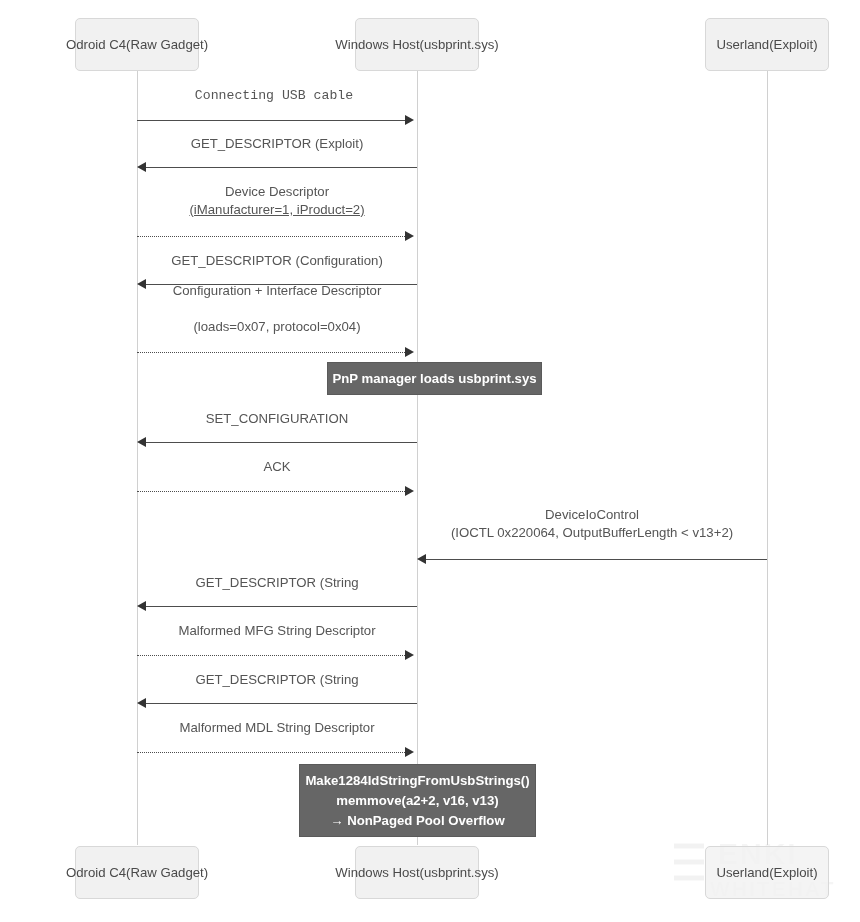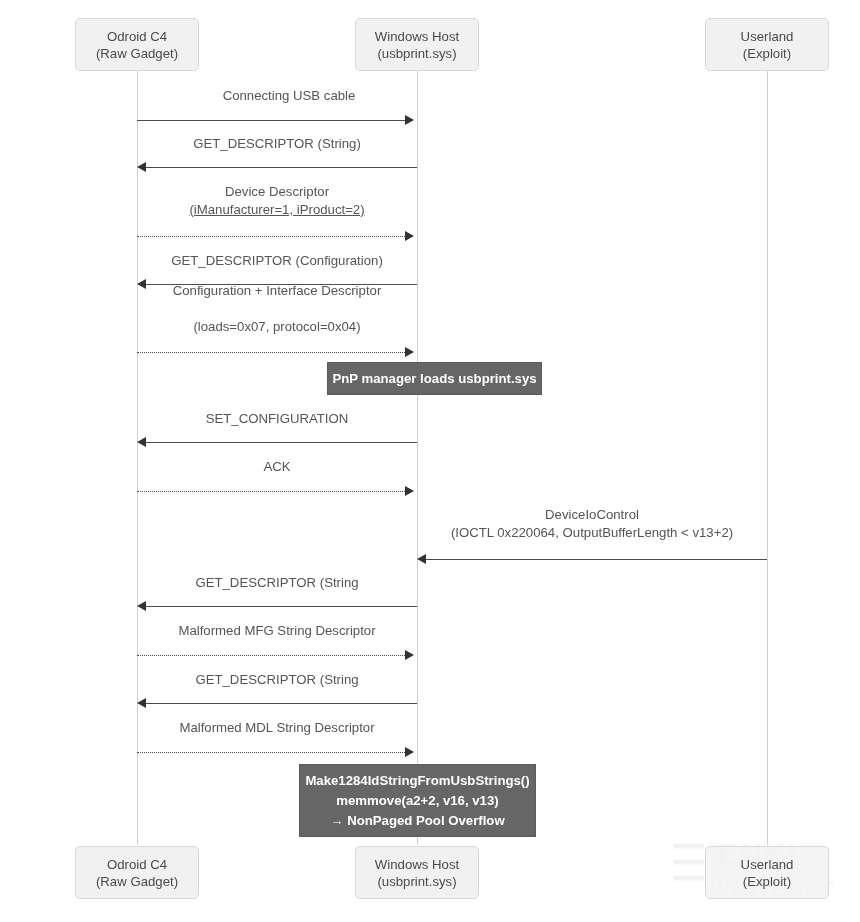--- a/index.html
+++ b/index.html
@@ -33,21 +33,21 @@
   
   .participant {
     position: absolute;
     box-sizing: border-box;
     width: 124px;
     height: 53px;
     background: #f1f1f1;
     border: 1px solid #d8d8d8;
     border-radius: 5px;
     display: flex;
-    flex-direction: column;
+    flex-direction: row;
     align-items: center;
     justify-content: center;
     color: #4a4a4a;
     font-size: 13.2px;
     line-height: 17px;
     text-align: center;
     z-index: 4;
   }
   .participant .pline { white-space: nowrap; }
 
@@ -138,27 +138,27 @@
   <div class="participant" style="left:355px; top:18px;">
     <span class="pline">Windows Host</span>
     <span class="pline">(usbprint.sys)</span>
   </div>
   <div class="participant" style="left:705px; top:18px;">
     <span class="pline">Userland</span>
     <span class="pline">(Exploit)</span>
   </div>
 
   <div class="msg">
-    <div class="msg-label" style="left:289px; top:86px;">Connecting USB cable</div>
+    <div class="msg-label" style="left:274px; top:86px;font-family:Liberation Mono, monospace;">Connecting USB cable</div>
     <div class="msg-line" style="left:137px; top:120px; width:272px;"></div>
     <div class="arrowhead right" style="left:405px; top:115px;"></div>
   </div>
 
   <div class="msg">
-    <div class="msg-label" style="left:277px; top:134px;">GET_DESCRIPTOR (String)</div>
+    <div class="msg-label" style="left:277px; top:134px;">GET_DESCRIPTOR (Exploit)</div>
     <div class="msg-line" style="left:146px; top:167px; width:271px;"></div>
     <div class="arrowhead left" style="left:137px; top:162px;"></div>
   </div>
 
   <div class="msg">
     <div class="msg-label" style="left:277px; top:182px;">Device Descriptor</div>
     <div class="msg-label" style="left:277px; top:200px;text-decoration:underline;">(iManufacturer=1, iProduct=2)</div>
     <div class="msg-line dotted" style="left:137px; top:236px; width:272px;"></div>
     <div class="arrowhead right" style="left:405px; top:231px;"></div>
   </div>

